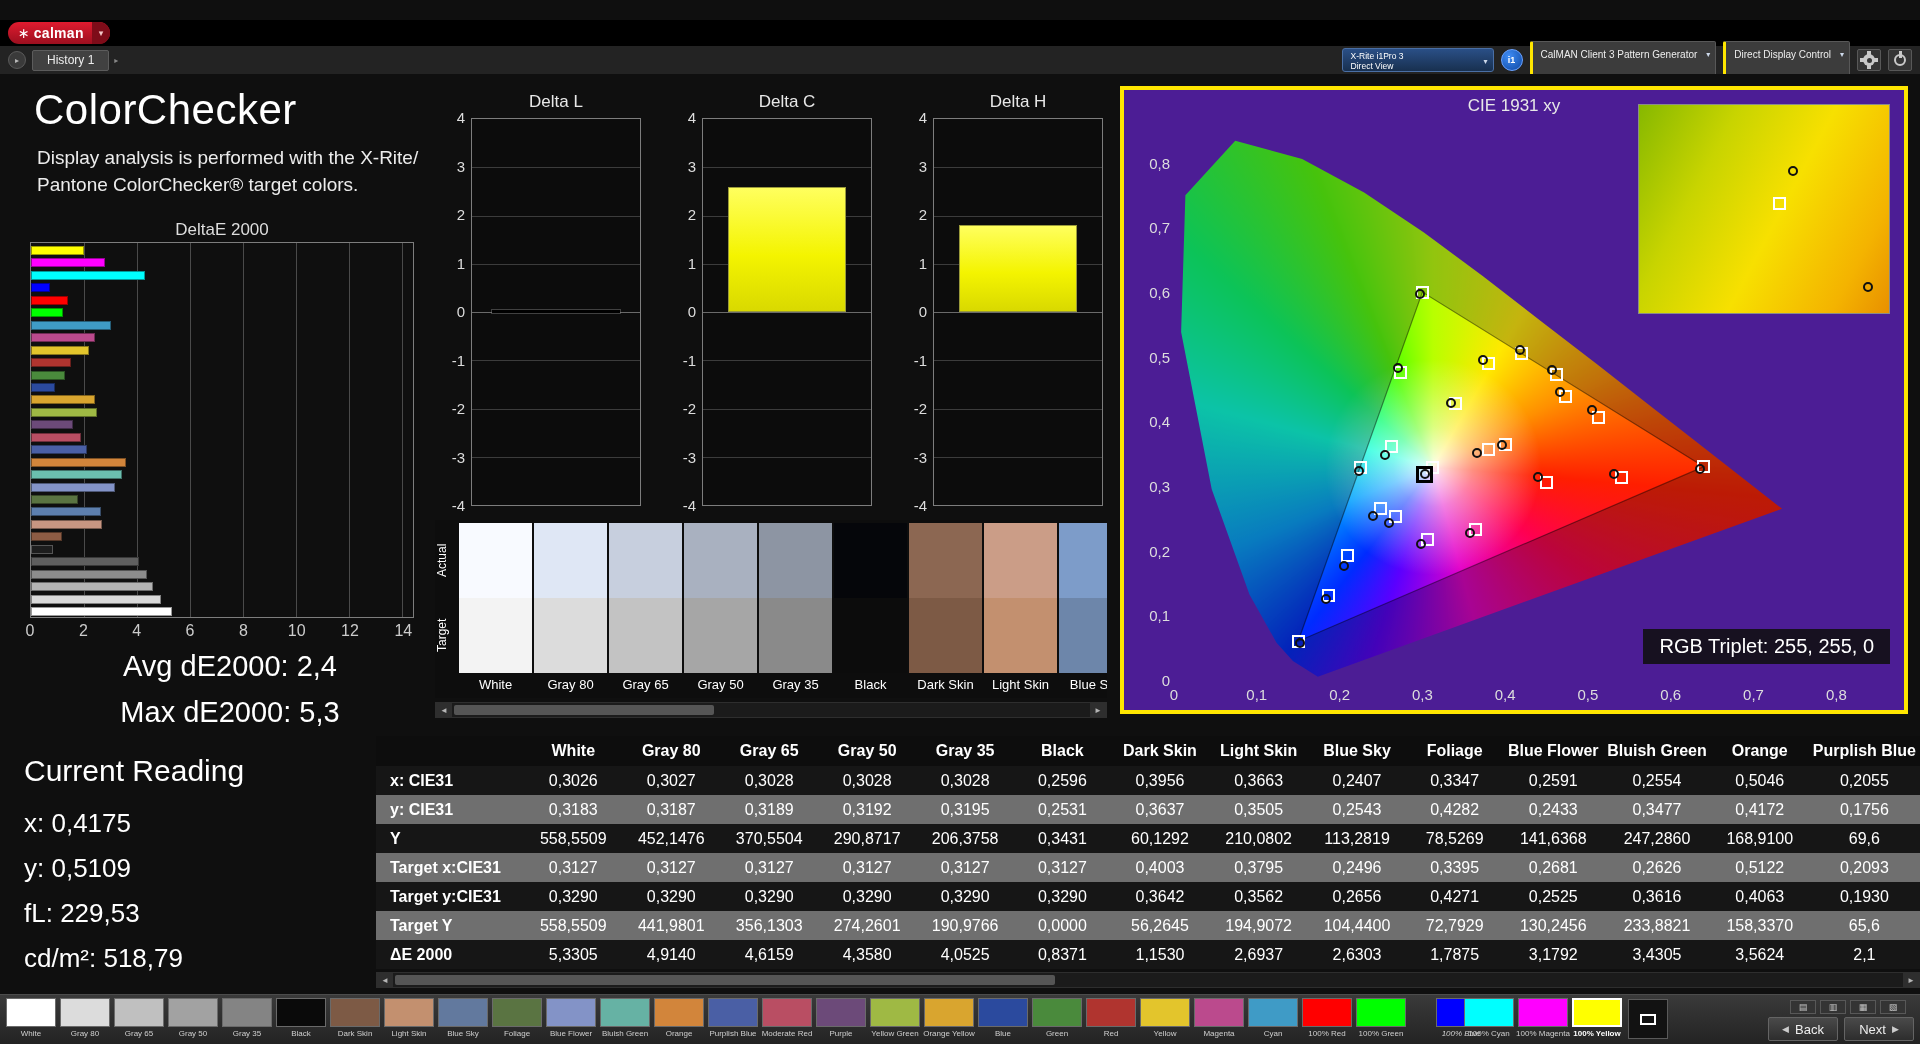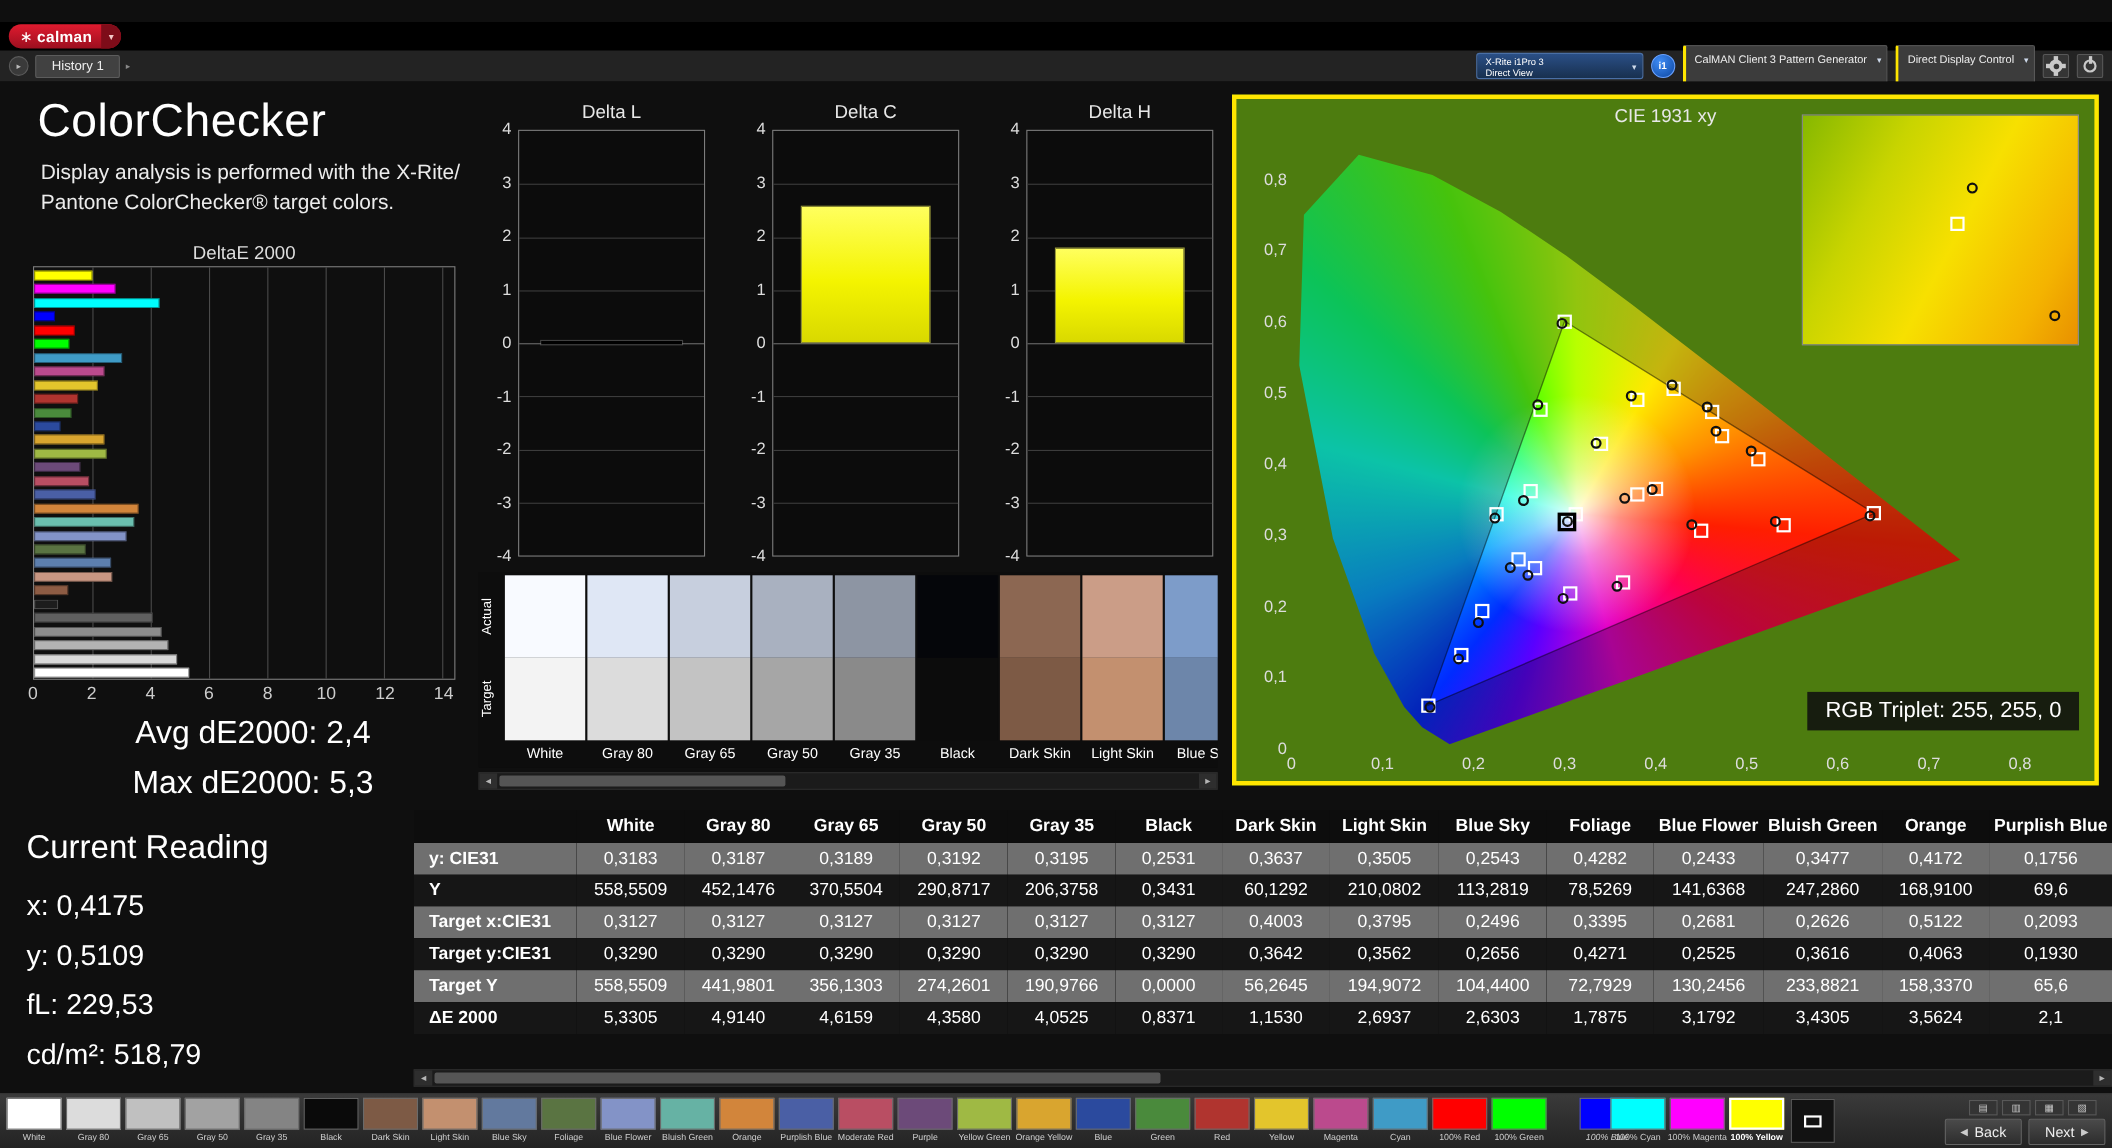--- a/index.html
+++ b/index.html
@@ -88,21 +88,21 @@
   text-align:center;font-size:12px;color:#fff}
 .sw-col{position:absolute;top:3px;width:73px}
 .sw-a,.sw-t{height:75px}
 .sw-l{margin-top:4px;text-align:center;font-size:13px;color:#fff;white-space:nowrap}
 .hscroll{position:absolute;height:16px;background:#1b1b1b;border:1px solid #2e2e2e}
 .hs-arrow{position:absolute;top:0;width:16px;height:14px;background:#2e2e2e;color:#b5b5b5;
   font-size:8px;display:flex;align-items:center;justify-content:center}
 .hs-thumb{position:absolute;top:2px;height:10px;background:#555;border-radius:2px}
 
 
-.cie-panel{position:absolute;left:1120px;top:12px;width:788px;height:628px;background:#4d7c0f;
+.cie-panel{position:absolute;left:1120px;top:12px;width:788px;height:628px;background:#4c1d95;
   border:4px solid #ffe600}
 .cie-title{position:absolute;left:0;top:6px;width:100%;text-align:center;font-size:17px;color:#e8e8e8}
 .cie-plot{position:absolute;left:50px;top:34px;width:712px;height:556px}
 .locus{position:absolute;inset:0;
   background:
    radial-gradient(circle at 36.4% 61.7%,rgba(255,255,255,.92) 0%,rgba(255,255,255,.5) 7%,rgba(255,255,255,0) 19%),
    conic-gradient(from 0deg at 36.4% 61.7%,
     #b8ff00 0deg,#ffe800 30deg,#ff9000 62deg,#ff1e00 95deg,#ff0050 125deg,#e400c8 165deg,
     #5a00ff 198deg,#002bff 218deg,#00a0ff 248deg,#00ffd8 285deg,#00ff6a 312deg,#50ff00 338deg,#b8ff00 360deg);
   clip-path:polygon(20.2% 99.4%,16.7% 96.6%,14.4% 93.3%,10.6% 84.6%,5.3% 65.7%,1% 37.4%,
@@ -499,20 +499,37 @@
               <th>Light Skin</th>
               <th>Blue Sky</th>
               <th>Foliage</th>
               <th>Blue Flower</th>
               <th>Bluish Green</th>
               <th>Orange</th>
               <th>Purplish Blue</th>
             </tr>
           </thead>
           <tbody>
+            <tr class="odd">
+              <td class="rl">x: CIE31</td>
+              <td>0,3026</td>
+              <td>0,3027</td>
+              <td>0,3028</td>
+              <td>0,3028</td>
+              <td>0,3028</td>
+              <td>0,2596</td>
+              <td>0,3956</td>
+              <td>0,3663</td>
+              <td>0,2407</td>
+              <td>0,3347</td>
+              <td>0,2591</td>
+              <td>0,2554</td>
+              <td>0,5046</td>
+              <td>0,2055</td>
+            </tr>
             <tr class="even">
               <td class="rl">y: CIE31</td>
               <td>0,3183</td>
               <td>0,3187</td>
               <td>0,3189</td>
               <td>0,3192</td>
               <td>0,3195</td>
               <td>0,2531</td>
               <td>0,3637</td>
               <td>0,3505</td>

